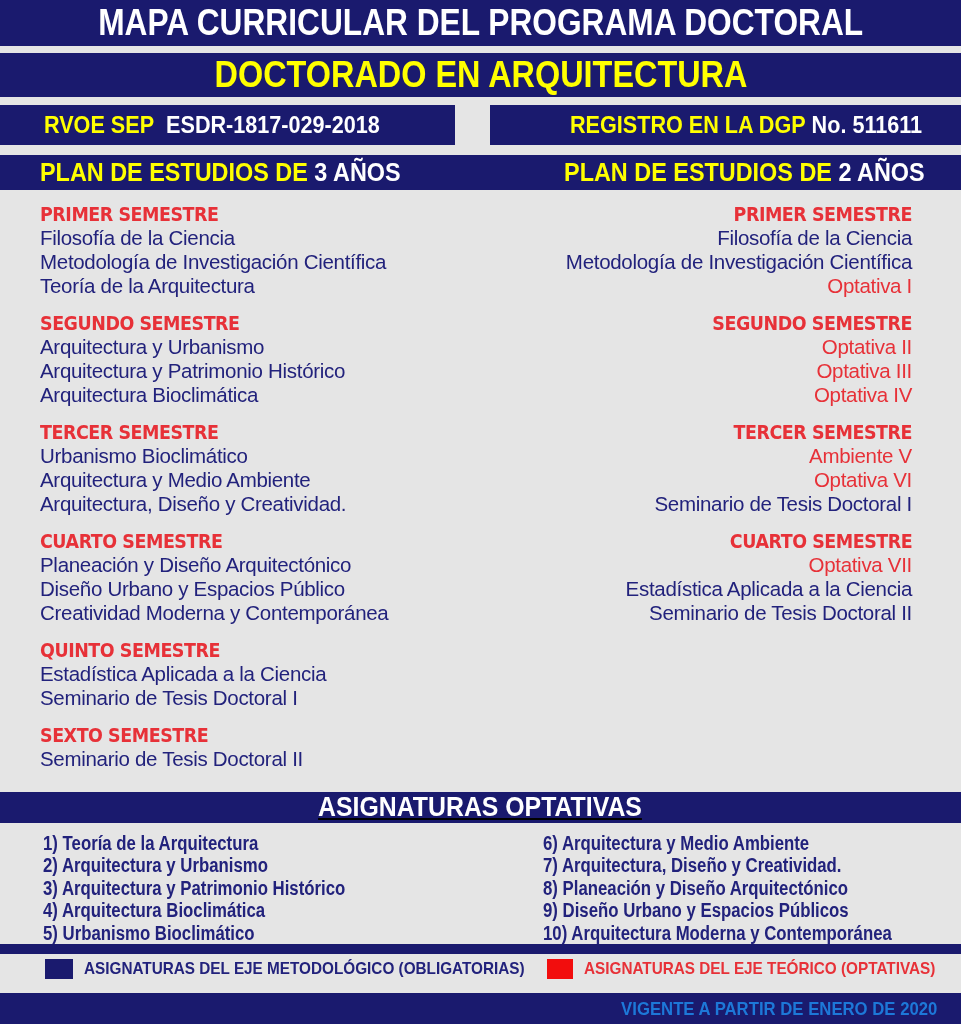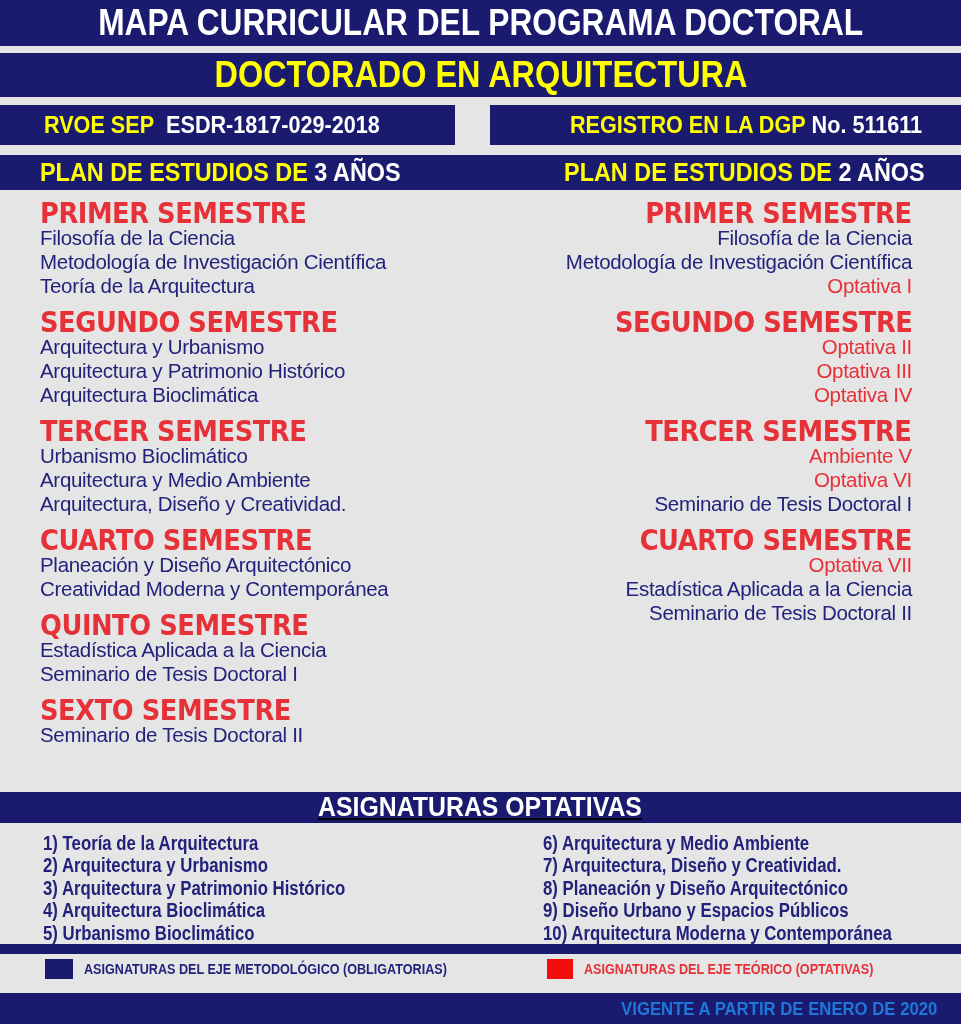--- a/index.html
+++ b/index.html
@@ -26,42 +26,42 @@
   #band-plans .cx { font-weight:bold; font-size:26px; transform:scaleX(.9); transform-origin:left center; }
   #band-plans .right-label .cx { transform-origin:right center; }
 
   .ylw { color:var(--yellow); } .wht { color:#fff; }
 
   
   .plan-col { position:absolute; top:202px; width:440px; }
   #plan-3 { left:40px; text-align:left; }
   #plan-2 { right:49px; text-align:right; }
   .section { margin-bottom:13px; }
-  .sem-heading { line-height:24px; color:var(--red); font-family:"DejaVu Sans", sans-serif; font-weight:bold; font-size:28px; }
+  .sem-heading { line-height:24px; color:var(--red); font-family:"DejaVu Sans", sans-serif; font-weight:bold; font-size:19px; }
   .sem-heading .cx { transform:scaleX(.92); transform-origin:left center; letter-spacing:-.5px; }
   #plan-2 .sem-heading .cx { transform-origin:right center; }
   .course { line-height:24px; font-size:20.5px; letter-spacing:-.3px; color:var(--navy_text); white-space:nowrap; }
   .course.optativa { color:var(--red); }
 
   
   #opt-bar { top:792px; height:31px; justify-content:center;text-decoration:underline; }
   #opt-bar .cx { font-weight:bold; font-size:27px; color:#fff; transform:scaleX(.92); }
   .opt-list { position:absolute; top:832px; }
   #opt-list-left { left:43px; }
   #opt-list-right { left:543px; }
   .opt-item { font-weight:bold; font-size:19.5px; line-height:22.4px; color:var(--navy_text);
               transform:scaleX(.86); transform-origin:left center; white-space:nowrap; }
 
   
   #thin-band { top:944px; height:10px; }
   .swatch { position:absolute; top:959px; height:20px; }
   #swatch-navy { left:45px; width:28px; background:var(--navy); }
   #swatch-red  { left:547px; width:26px; background:var(--bright_red); }
   .legend-text { position:absolute; top:959px; height:20px; display:flex; align-items:center;
-                 font-weight:bold; font-size:14px; white-space:nowrap; }
+                 font-weight:bold; font-size:17px; white-space:nowrap; }
   #legend-obligatorias { left:84px; color:var(--navy_text); }
   #legend-optativas { left:584px; color:var(--red); }
   .legend-text .cx { transform:scaleX(.9); transform-origin:left center; }
 
   #bottom-band { top:993px; height:31px; justify-content:flex-end; padding-right:24px; }
   #bottom-band .cx { font-weight:bold; font-size:19px; color:var(--blue); transform:scaleX(.88); transform-origin:right center; }
 </style>
 </head>
 <body>
 
@@ -107,20 +107,21 @@
       </div>
       <div class="section">
         <div class="sem-heading"><span class="cx">TERCER SEMESTRE</span></div>
         <div class="course">Urbanismo Bioclimático</div>
         <div class="course">Arquitectura y Medio Ambiente</div>
         <div class="course">Arquitectura, Diseño y Creatividad.</div>
       </div>
       <div class="section">
         <div class="sem-heading"><span class="cx">CUARTO SEMESTRE</span></div>
         <div class="course">Planeación y Diseño Arquitectónico</div>
+        <div class="course">Diseño Urbano y Espacios Público</div>
         <div class="course">Creatividad Moderna y Contemporánea</div>
       </div>
       <div class="section">
         <div class="sem-heading"><span class="cx">QUINTO SEMESTRE</span></div>
         <div class="course">Estadística Aplicada a la Ciencia</div>
         <div class="course">Seminario de Tesis Doctoral I</div>
       </div>
       <div class="section">
         <div class="sem-heading"><span class="cx">SEXTO SEMESTRE</span></div>
         <div class="course">Seminario de Tesis Doctoral II</div>

